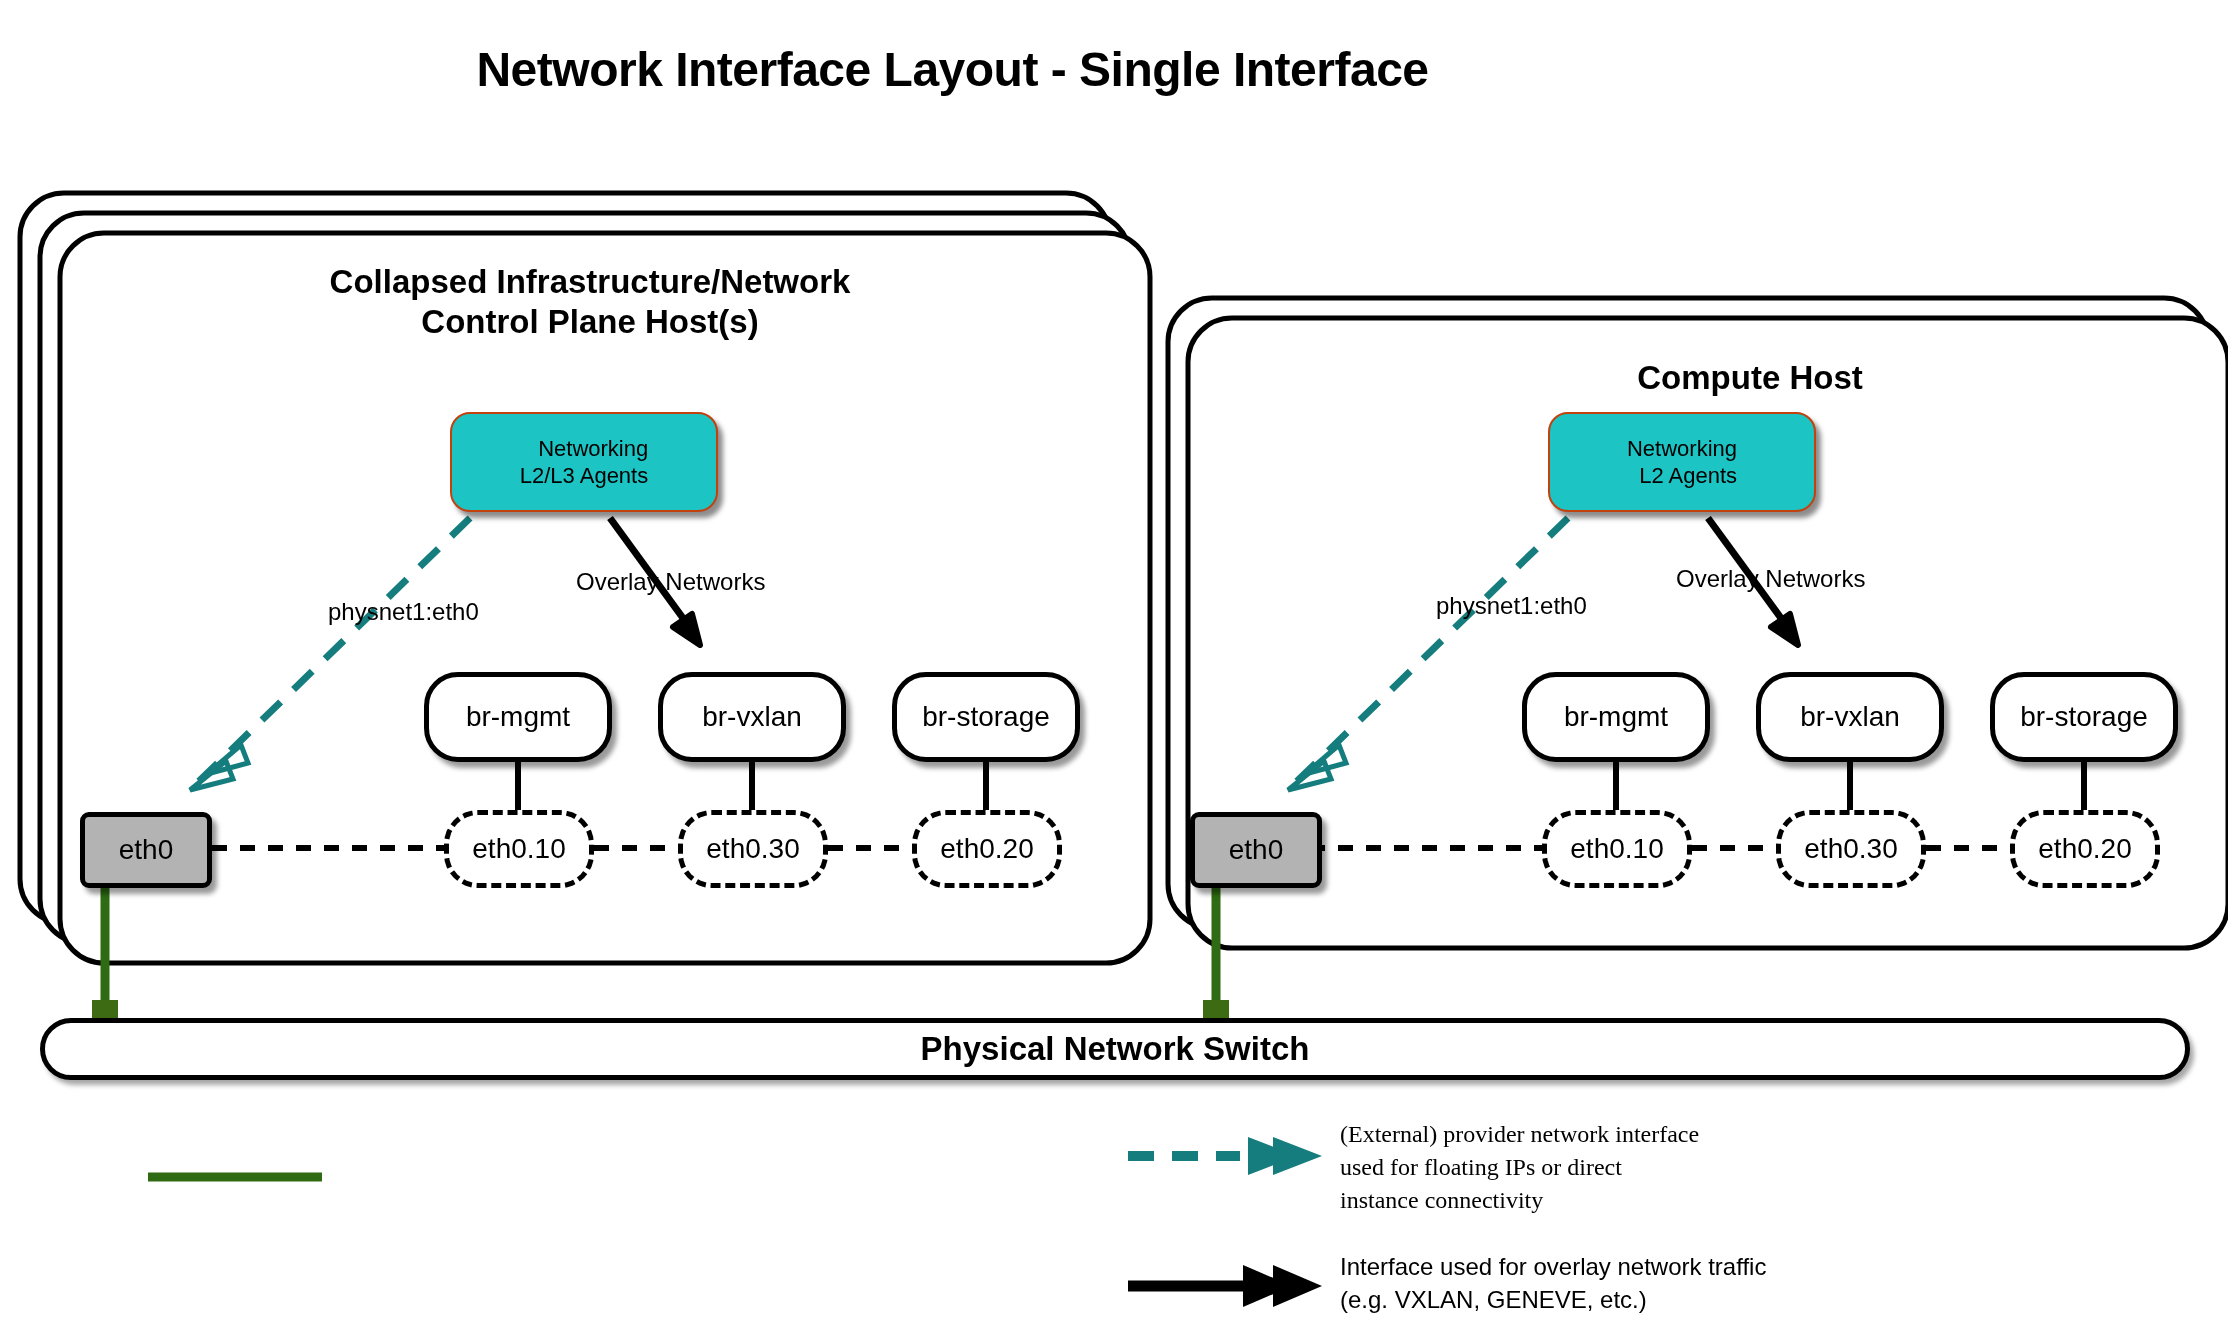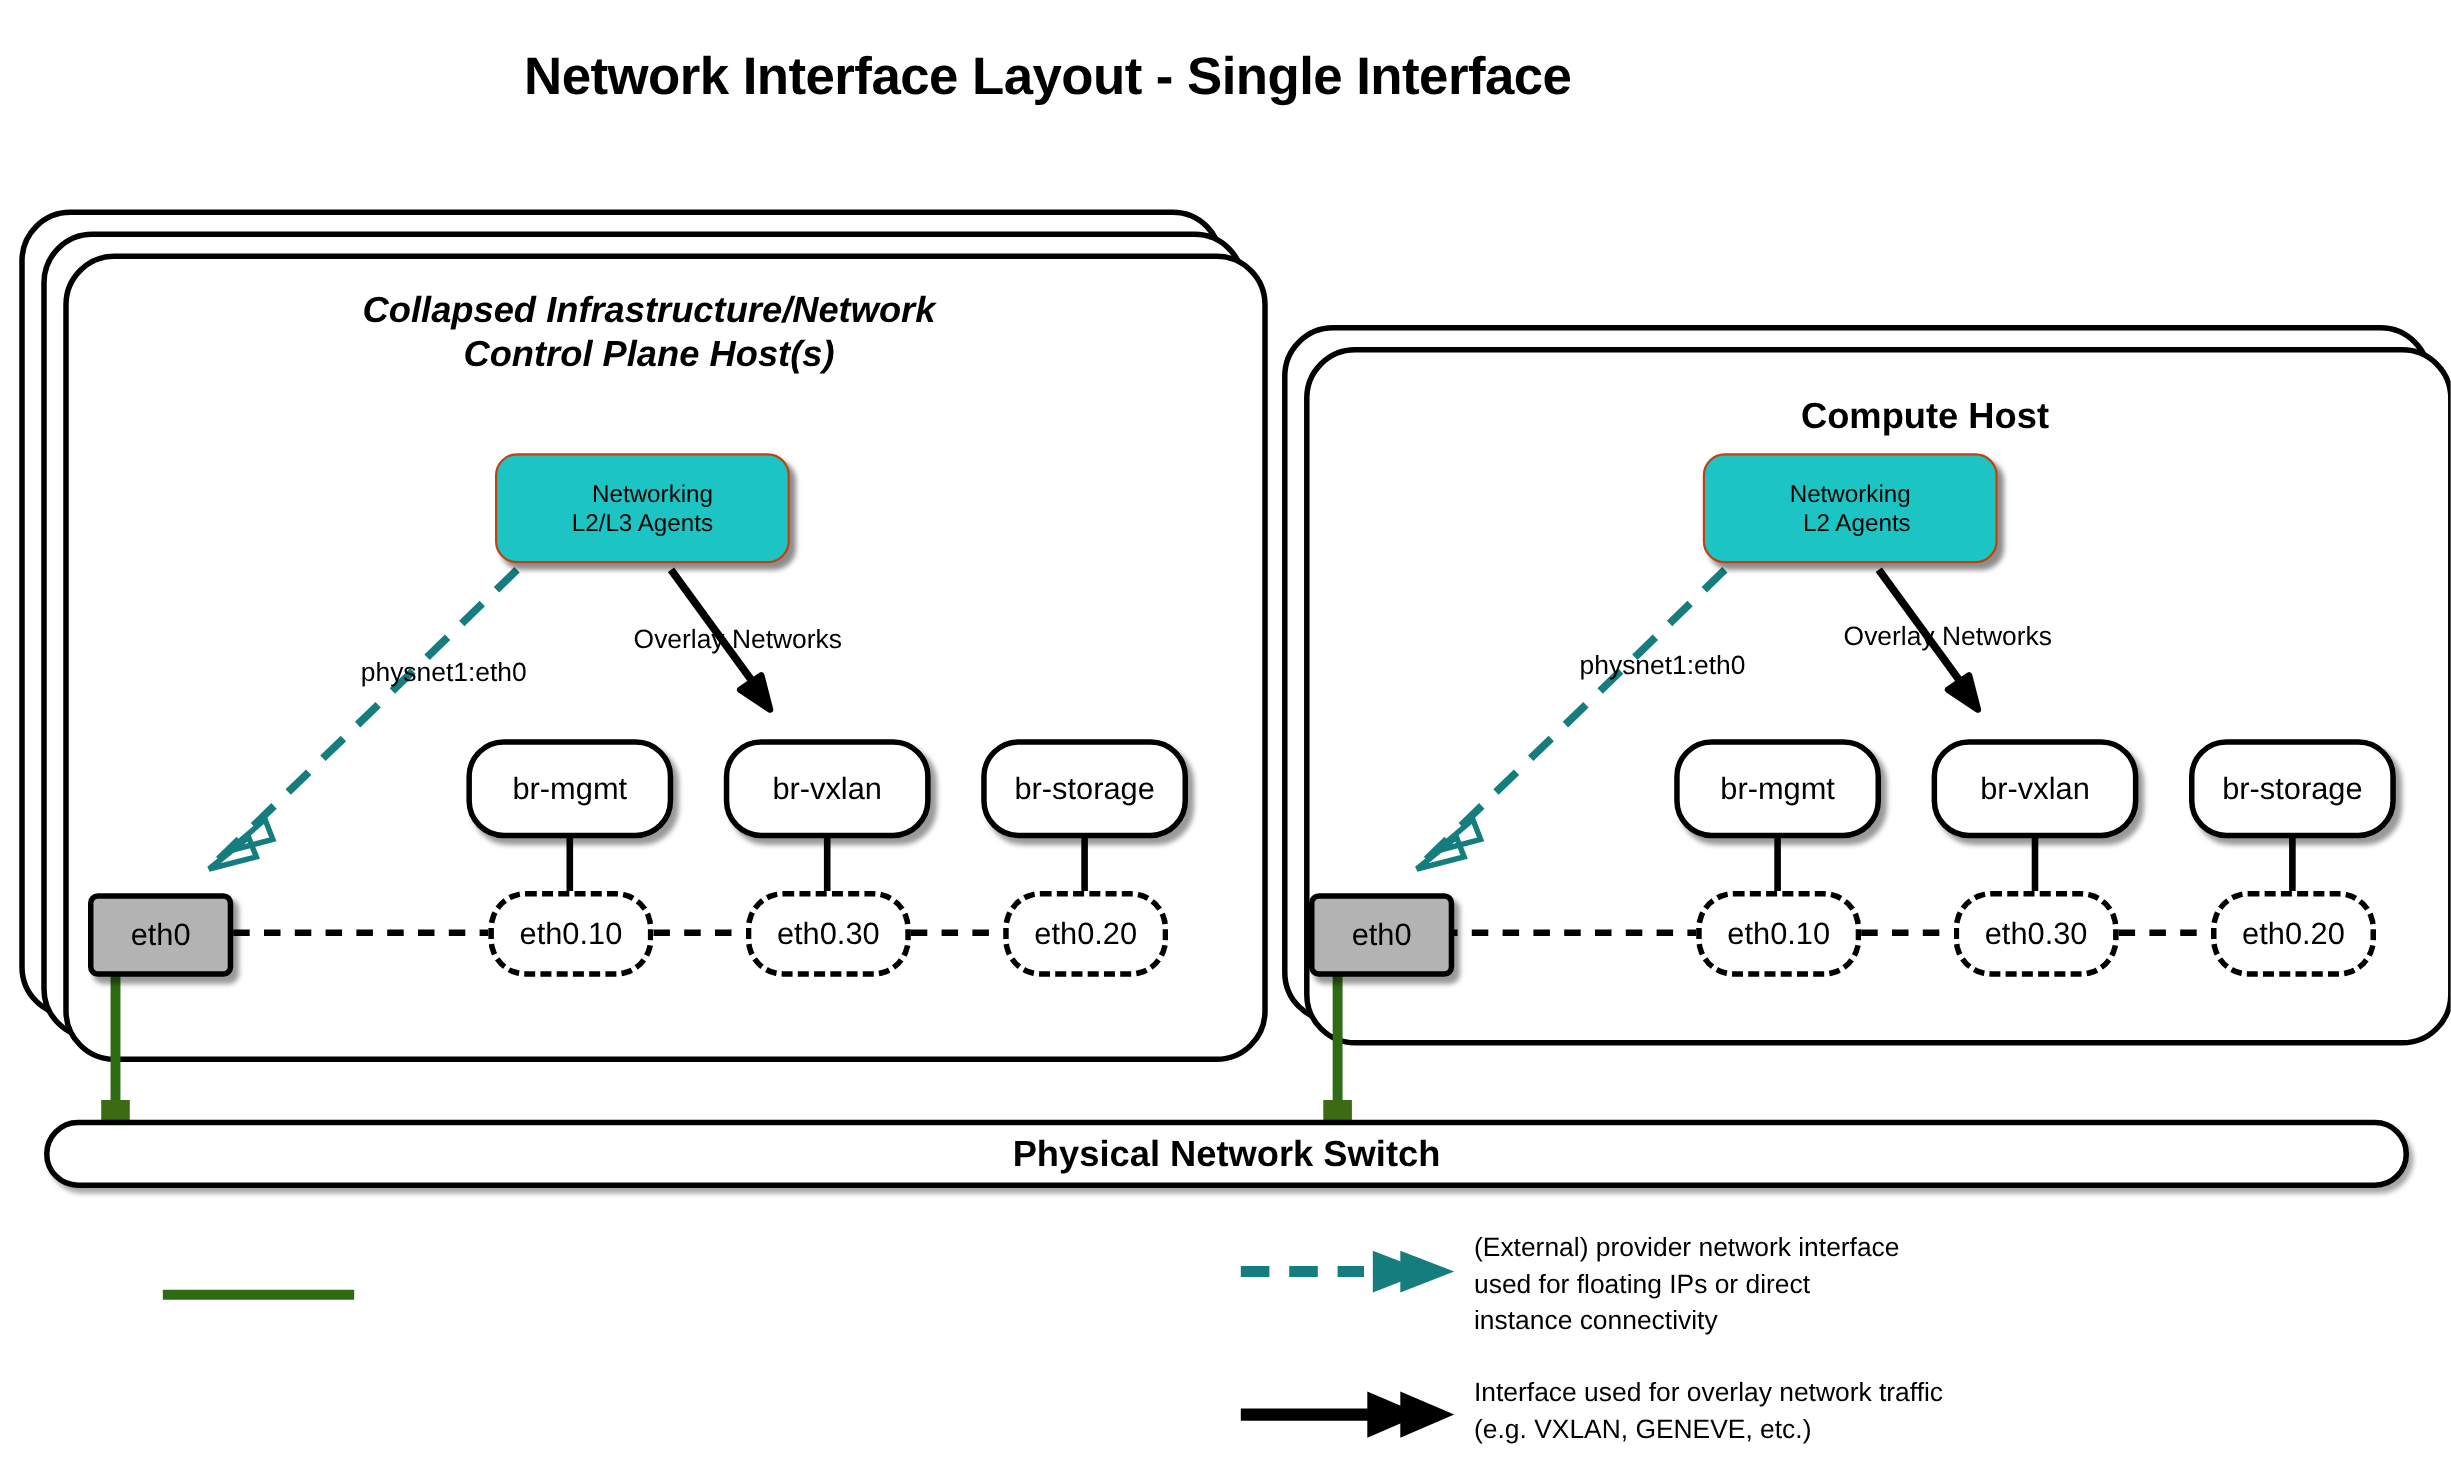--- a/index.html
+++ b/index.html
@@ -43,21 +43,21 @@
   
   .panel-title {
     position: absolute;
     text-align: center;
     font-size: 33px;
     font-weight: bold;
     line-height: 1.2;
     color: #000000;
     white-space: pre-line;
   }
-  #ctrl-title { left: 90px;  top: 262px; width: 1000px; font-style: italic; }
+  #ctrl-title { left: 90px;  top: 262px; width: 1000px; }
   #comp-title { left: 1300px; top: 358px; width: 900px; }
 
   
   .agent-box {
     position: absolute;
     box-sizing: border-box;
     border: 2px solid #c2410c;
     border-radius: 20px;
     display: flex;
     align-items: center;
@@ -148,21 +148,21 @@
 
   
   .legend-text {
     position: absolute;
     font-size: 24px;
     line-height: 1.38;
     color: #000000;
     white-space: pre-line;
   }
   #lg-a-text { left: 355px;  top: 1138px; width: 620px; }
-  #lg-b-text { left: 1340px; top: 1118px; width: 640px; }
+  #lg-b-text { left: 1340px; top: 1118px; width: 640px; font-family: Liberation Serif, serif; }
   #lg-c-text { left: 1340px; top: 1250px; width: 640px; }
 </style>
 </head>
 <body>
 
 <div id="stage">
 
   <svg id="svg-layer" viewBox="0 0 2228 1340">
     <defs>
       <filter id="soft-shadow" x="-20%" y="-20%" width="160%" height="160%">

